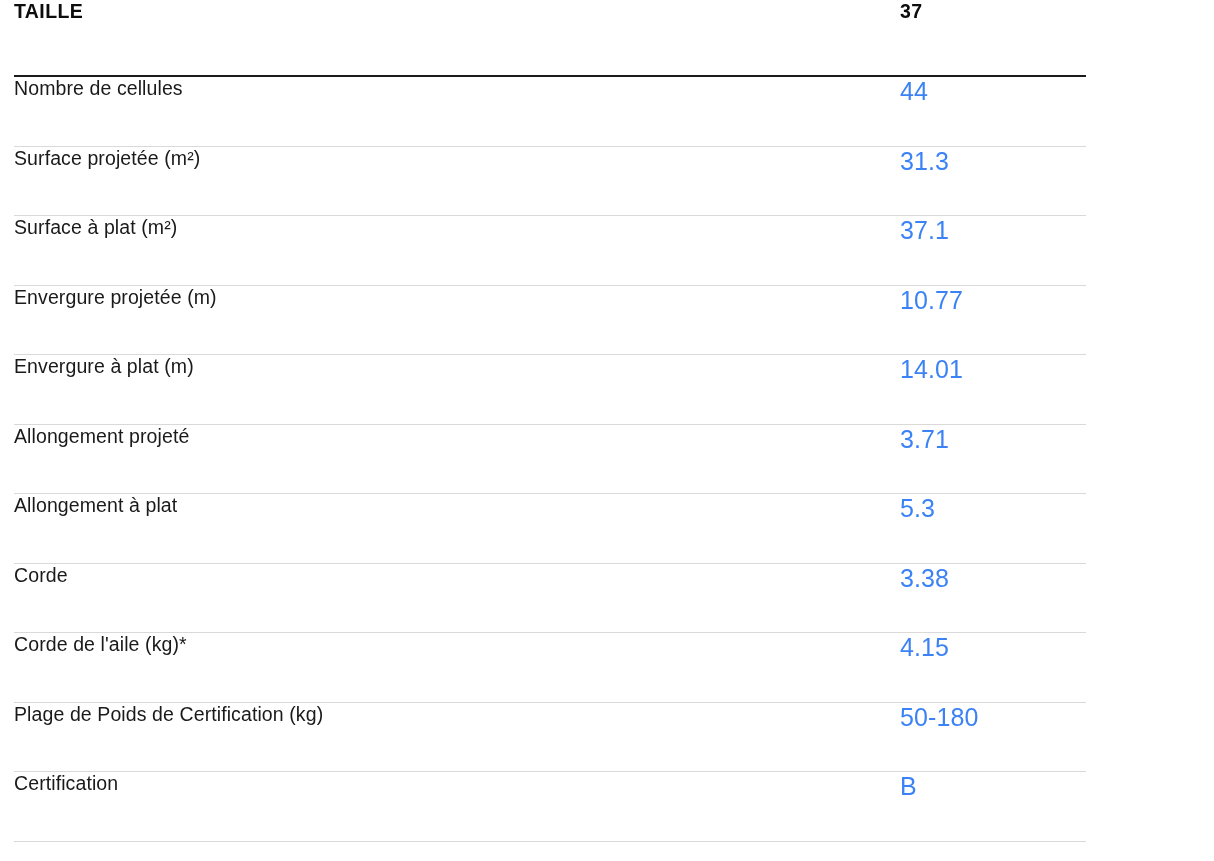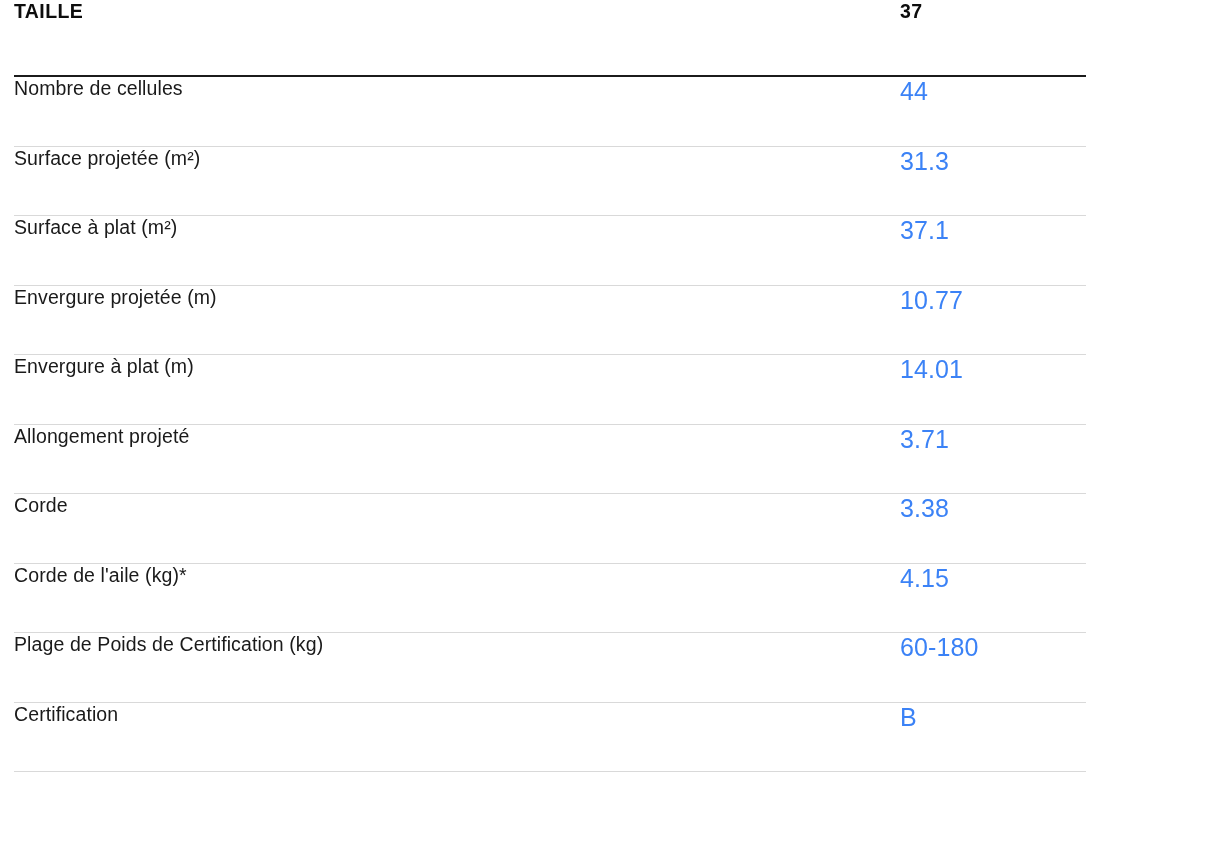--- a/index.html
+++ b/index.html
@@ -92,34 +92,38 @@
   <div class="spec-row data-row">
     <div class="cell-label">Envergure à plat (m)</div>
     <div class="cell-value">14.01</div>
   </div>
 
   <div class="spec-row data-row">
     <div class="cell-label">Allongement projeté</div>
     <div class="cell-value">3.71</div>
   </div>
 
+  <div class="spec-row data-row">
+    <div class="cell-label">Allongement à plat</div>
+    <div class="cell-value">5.3</div>
+  </div>
 
   <div class="spec-row data-row">
     <div class="cell-label">Corde</div>
     <div class="cell-value">3.38</div>
   </div>
 
   <div class="spec-row data-row">
     <div class="cell-label">Corde de l'aile (kg)*</div>
     <div class="cell-value">4.15</div>
   </div>
 
   <div class="spec-row data-row">
     <div class="cell-label">Plage de Poids de Certification (kg)</div>
-    <div class="cell-value">60-180</div>
+    <div class="cell-value">50-180</div>
   </div>
 
   <div class="spec-row data-row last-row">
     <div class="cell-label">Certification</div>
     <div class="cell-value">B</div>
   </div>
 
 </div>
 
 </body></html>

